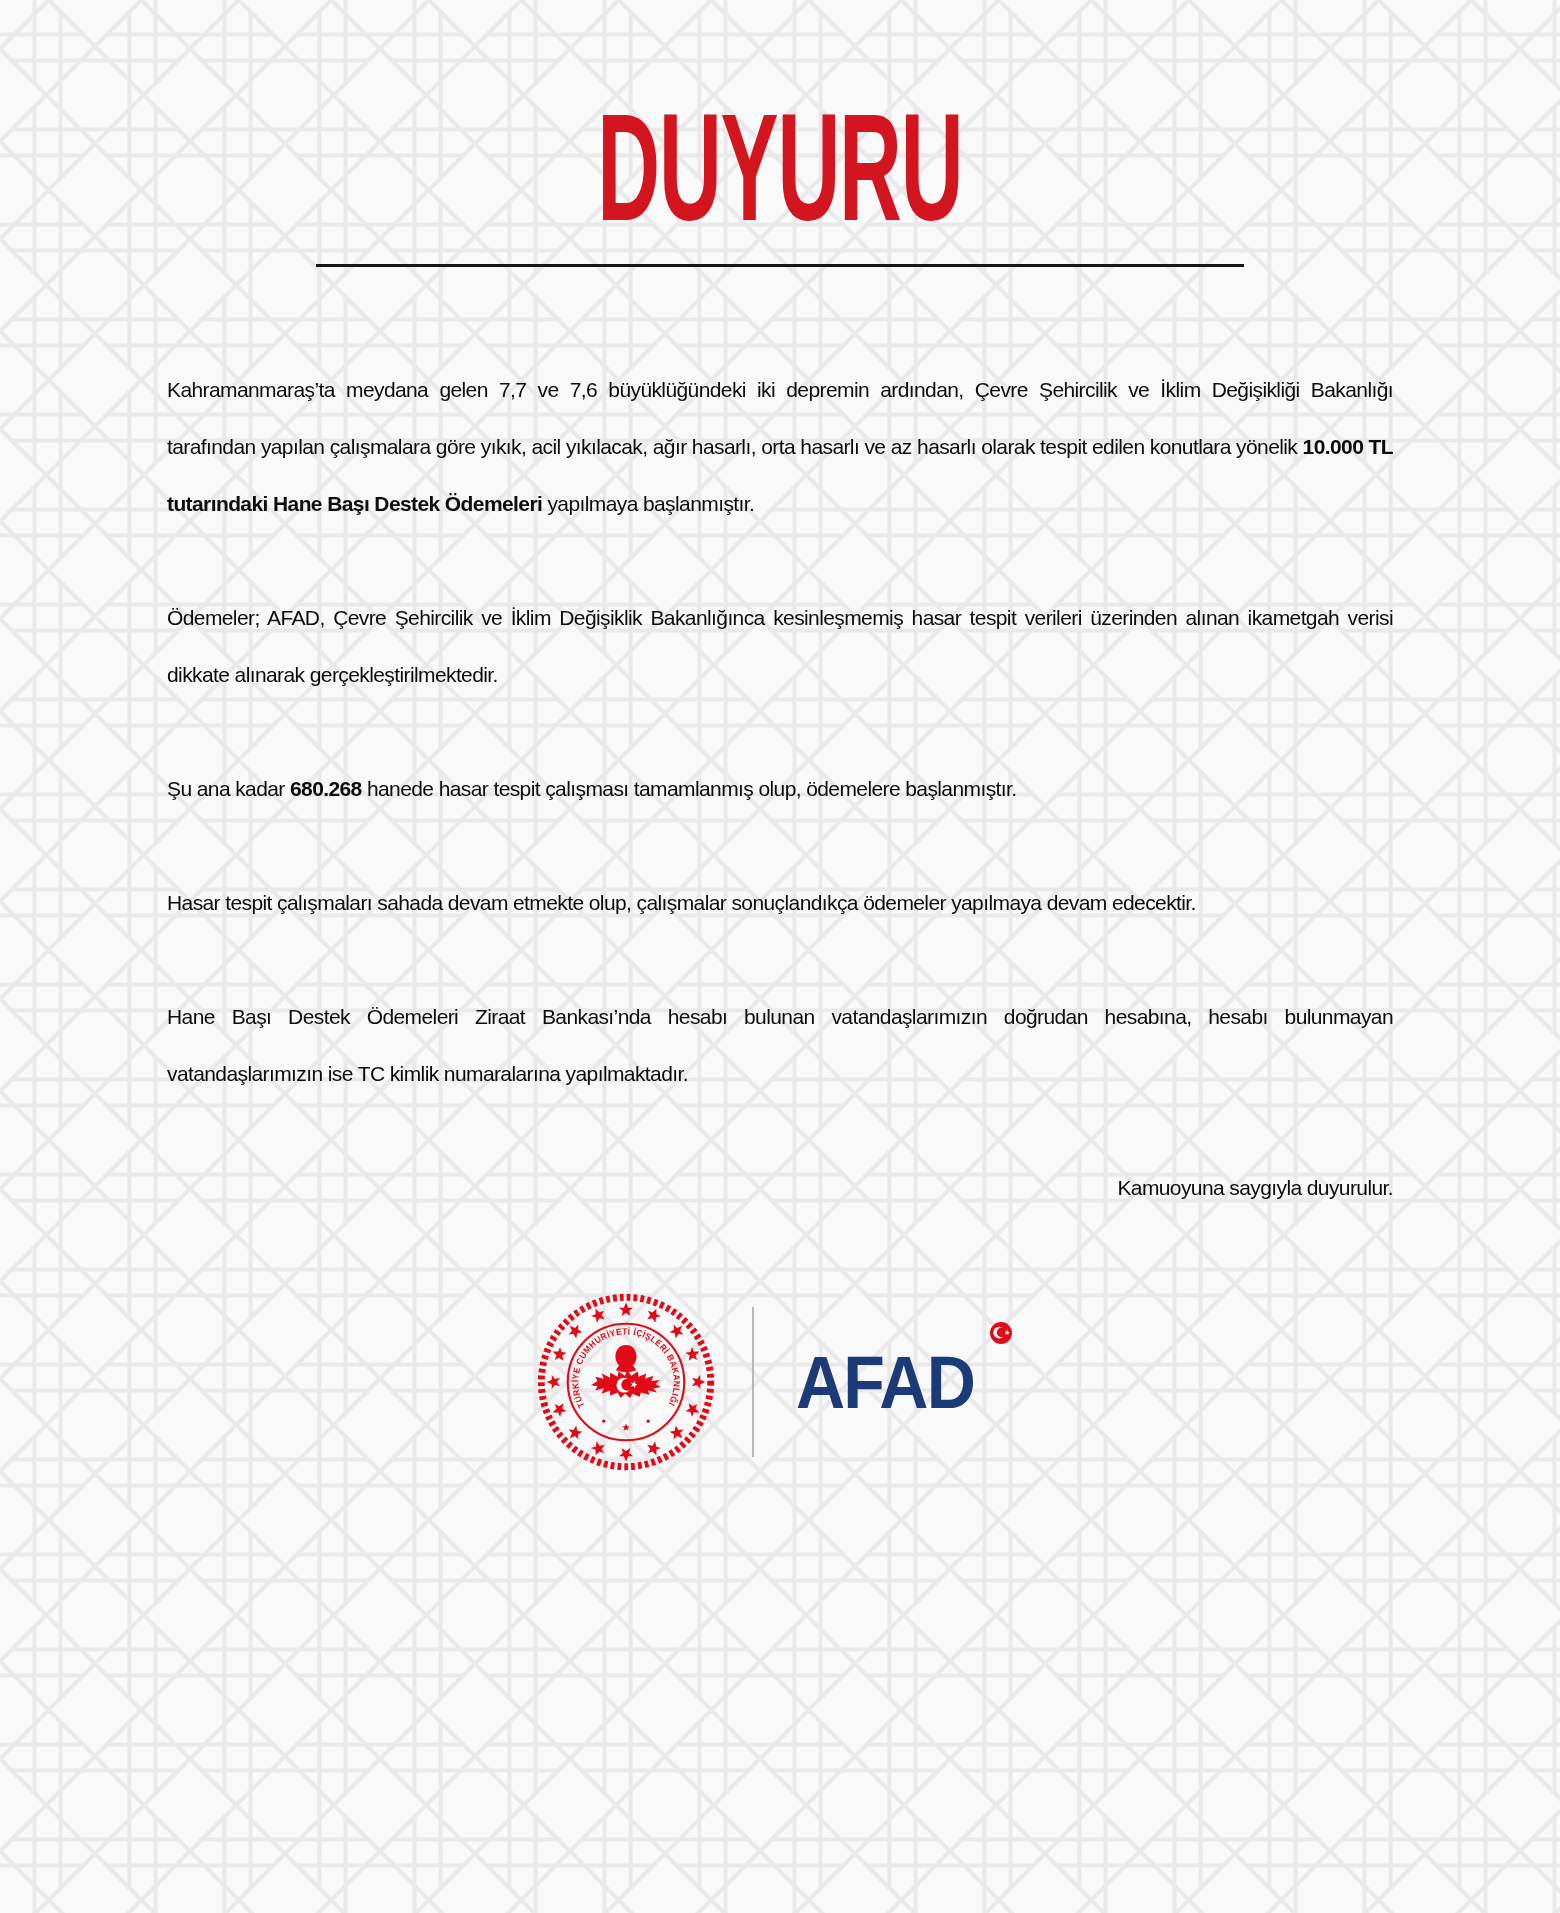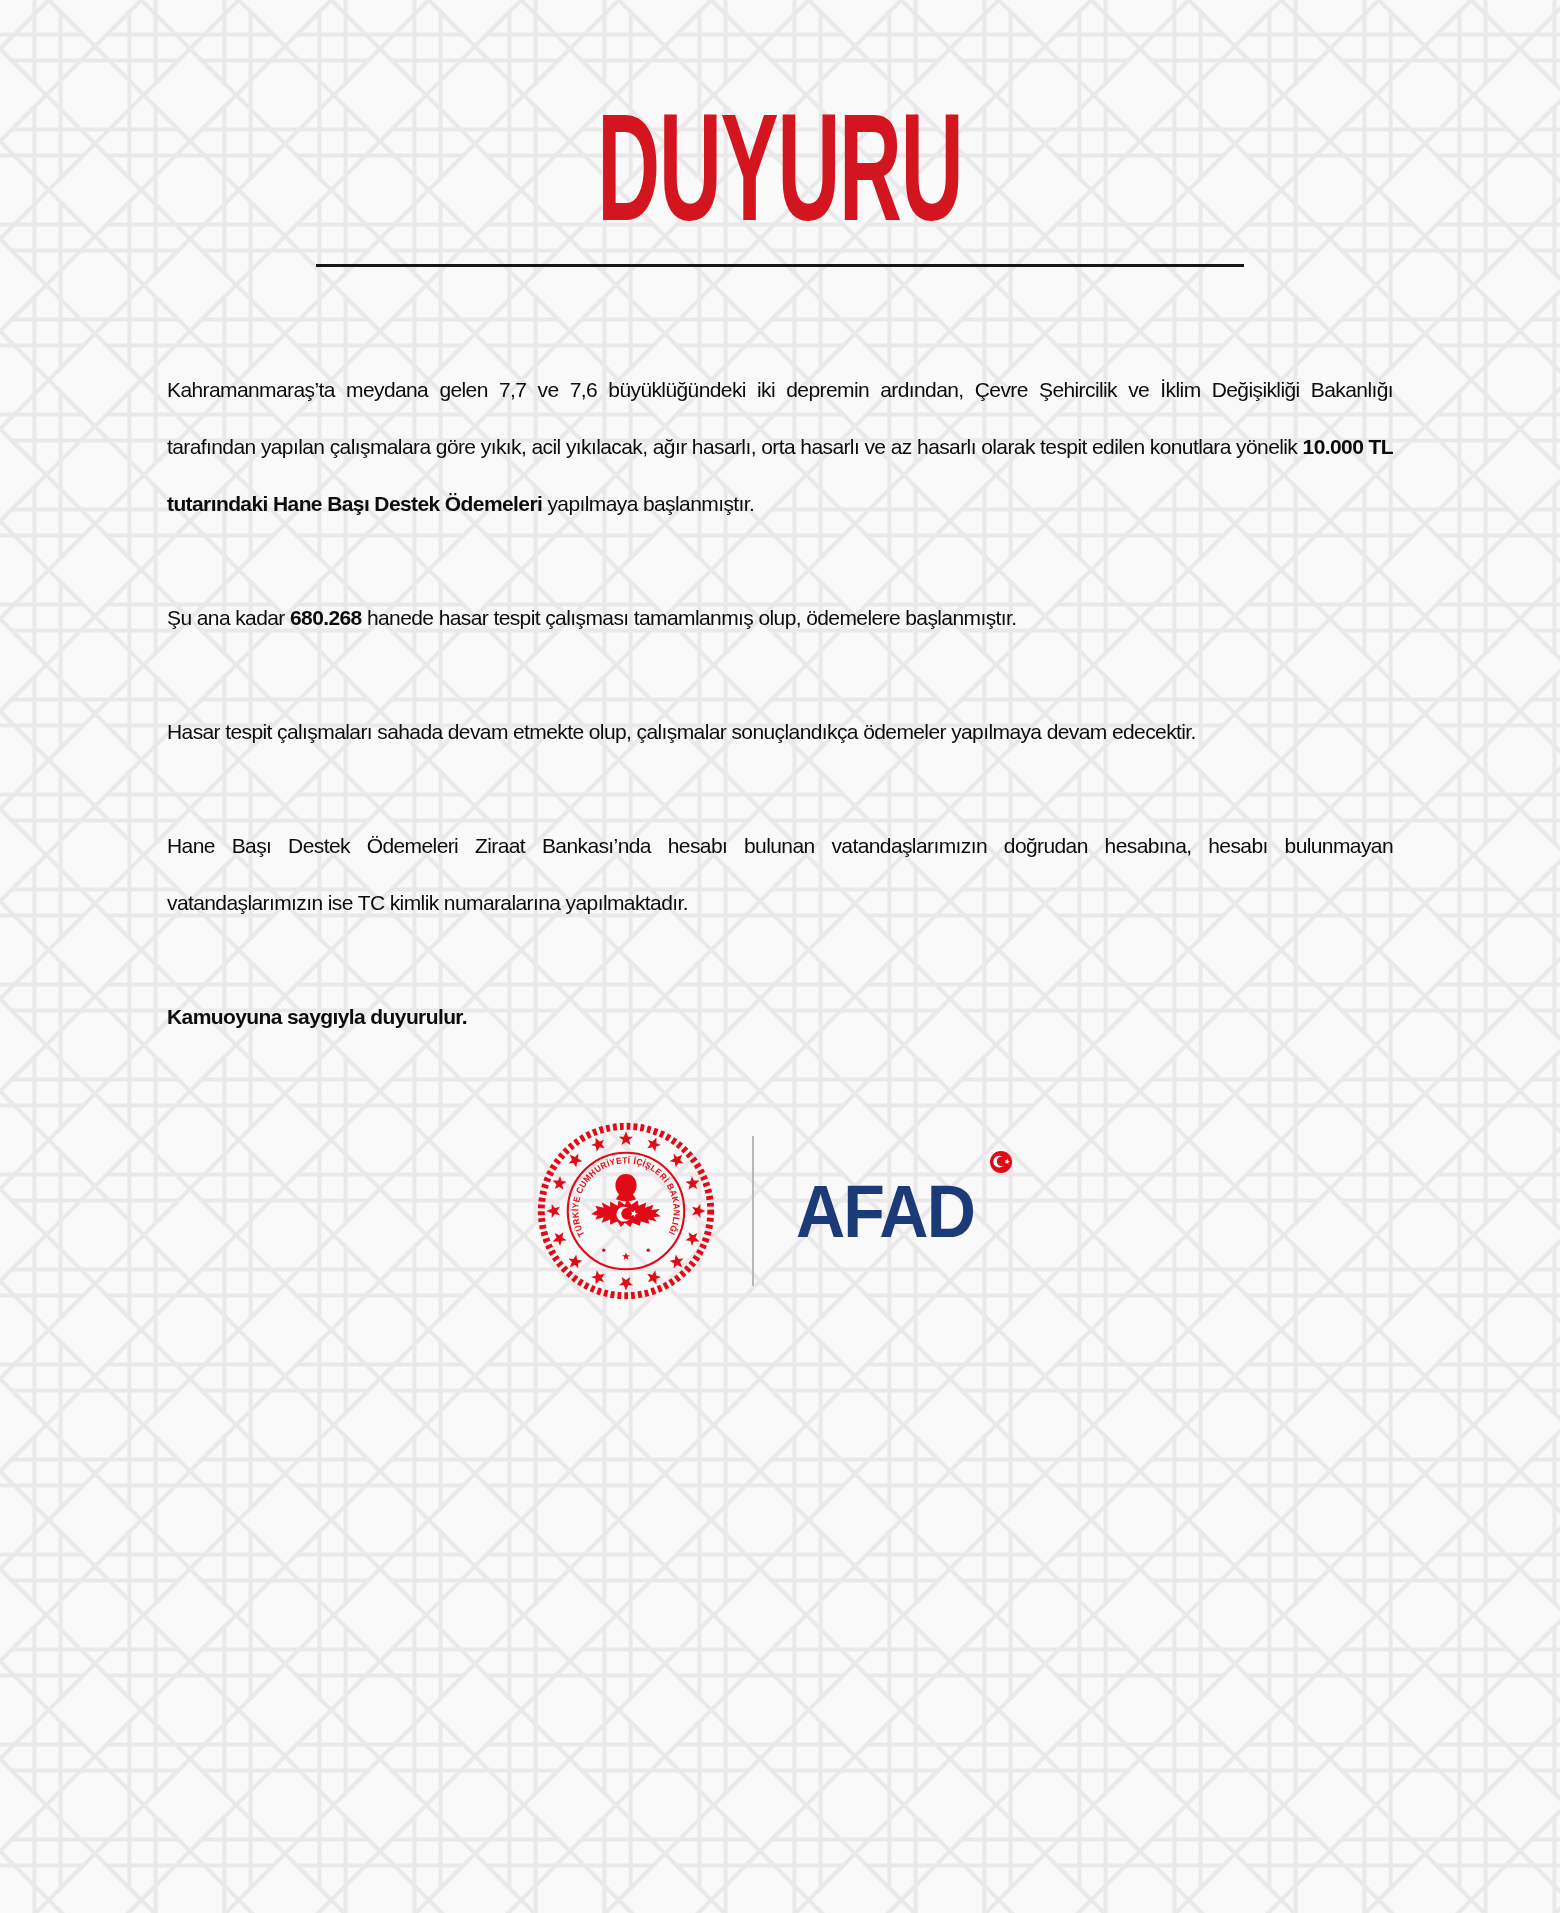--- a/index.html
+++ b/index.html
@@ -58,21 +58,21 @@
   .body-text {
     margin-top: 94px;
     padding: 0 167px 0 167px;
     color: #0c0c0c;
     font-size: 21px;
     line-height: 57px;
     letter-spacing: -0.6px;
     text-align: justify;
   }
   .body-text p { margin-bottom: 57px; }
-  .body-text p:last-child { margin-bottom: 0; text-align: left; font-weight: bold; }
+  .body-text p:last-child { margin-bottom: 0; text-align: right; }
   .seg-b { font-weight: bold; }
   .para-bold { font-weight: bold; }
 
   
   .footer {
     margin-top: 76px;
     display: flex;
     align-items: center;
     justify-content: center;
     gap: 0;
@@ -130,20 +130,21 @@
 
     <div class="header">
       <h1 class="title"><span class="title-inner">DUYURU</span></h1>
       <hr class="title-rule">
     </div>
 
     <div class="body-text">
 
       <p><span>Kahramanmaraş’ta meydana gelen 7,7 ve 7,6 büyüklüğündeki iki depremin ardından, Çevre Şehircilik ve İklim Değişikliği Bakanlığı tarafından yapılan çalışmalara göre yıkık, acil yıkılacak, ağır hasarlı, orta hasarlı ve az hasarlı olarak tespit edilen konutlara yönelik </span><span class="seg-b">10.000 TL tutarındaki Hane Başı Destek Ödemeleri</span><span> yapılmaya başlanmıştır.</span></p>
 
+      <p><span>Ödemeler; AFAD, Çevre Şehircilik ve İklim Değişiklik Bakanlığınca kesinleşmemiş hasar tespit verileri üzerinden alınan ikametgah verisi dikkate alınarak gerçekleştirilmektedir.</span></p>
 
       <p><span>Şu ana kadar </span><span class="seg-b">680.268</span><span> hanede hasar tespit çalışması tamamlanmış olup, ödemelere başlanmıştır.</span></p>
 
       <p><span>Hasar tespit çalışmaları sahada devam etmekte olup, çalışmalar sonuçlandıkça ödemeler yapılmaya devam edecektir.</span></p>
 
       <p><span>Hane Başı Destek Ödemeleri Ziraat Bankası’nda hesabı bulunan vatandaşlarımızın doğrudan hesabına, hesabı bulunmayan vatandaşlarımızın ise TC kimlik numaralarına yapılmaktadır.</span></p>
 
 
       <p><span>Kamuoyuna saygıyla duyurulur.</span></p>
 

